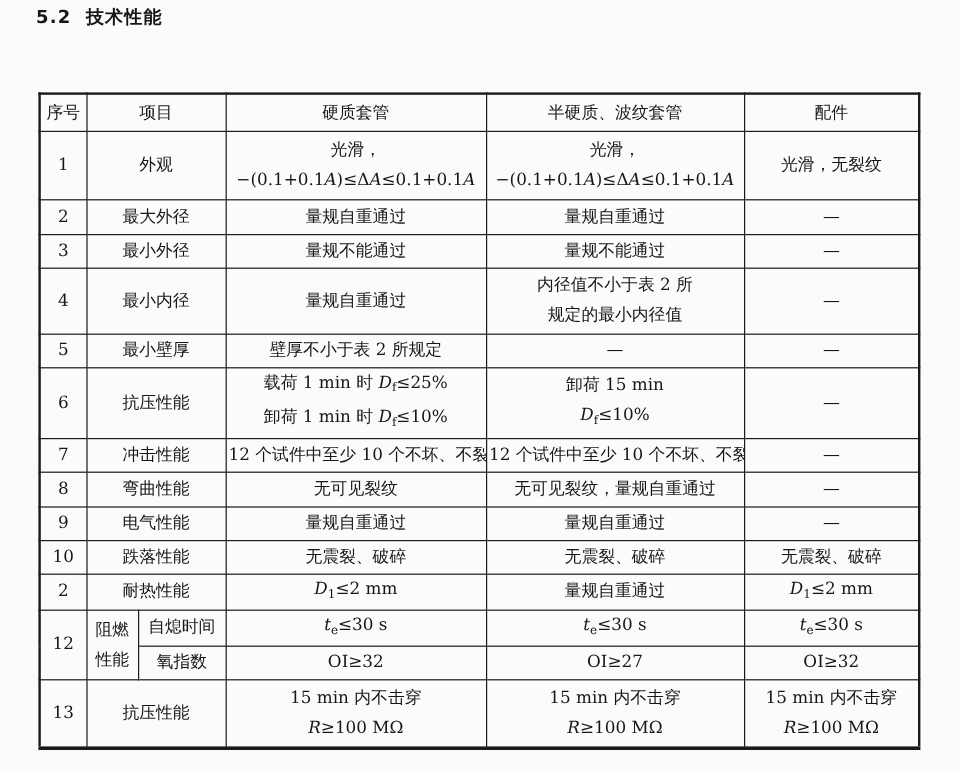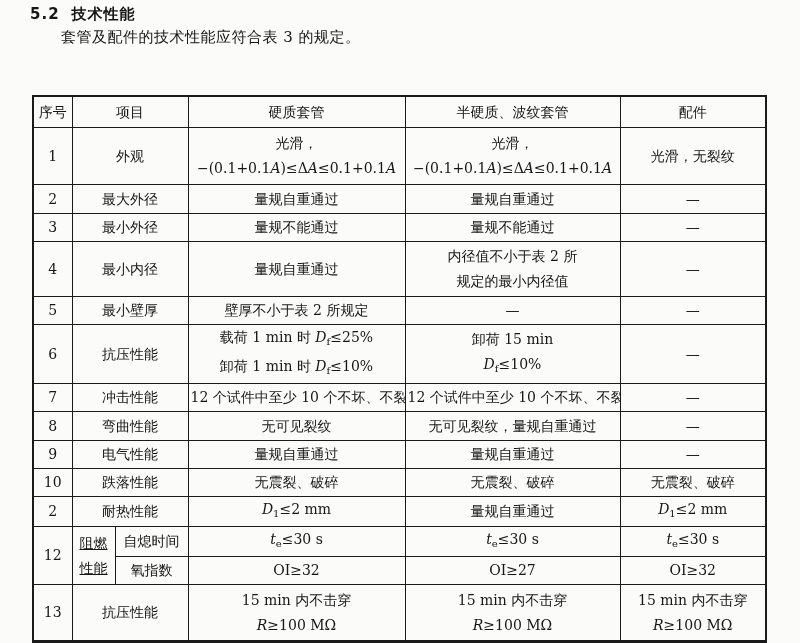--- a/index.html
+++ b/index.html
@@ -24,47 +24,46 @@
   }
 
   .caption {
     position: absolute; left: 32px; top: 52px; width: 735px;
     text-align: center;
     font-family: "DejaVu Sans", "Liberation Sans", sans-serif;
     font-weight: bold; font-size: 15px; letter-spacing: 1px;
   }
 
   table.spec-table {
-    position: absolute; left: 32px; top: 95px;
+    position: absolute; left: 32px; top: 77px;
     width: 735px; table-layout: fixed;
     border-collapse: collapse;
     border: 2px solid #1a1a1a;
     border-bottom-width: 3px;
   }
   table.spec-table td {
     border: 1px solid #1a1a1a;
     text-align: center; vertical-align: middle;
     font-size: 14px; padding: 0 2px;
     line-height: 25px;
     overflow: hidden;
   }
   td.hd { height: 30px; }
   .ln { white-space: nowrap; }
-  td.item-cell .ln, td.item-wrap { white-space: normal; text-decoration: underline; }
+  td.item-cell .ln, td.item-wrap { white-space: normal; }
   .it { font-style: italic; font-family: "DejaVu Serif", serif; }
   .sb { font-size: 10px; vertical-align: -3px; font-style: normal; }
 </style>
 </head>
 <body>
 
 <div class="page">
   <div class="heading">
     <span class="sec-num">5.2</span><span>技术性能</span>
   </div>
-  <p class="intro">套管及配件的技术性能应符合表 3 的规定。</p>
   <table class="spec-table">
     <colgroup id="cols">
         <col style="width: 39px;">
         <col style="width: 43px;">
         <col style="width: 73px;">
         <col style="width: 217px;">
         <col style="width: 215px;">
         <col style="width: 146px;">
       </colgroup>
     <tbody id="tbody">

